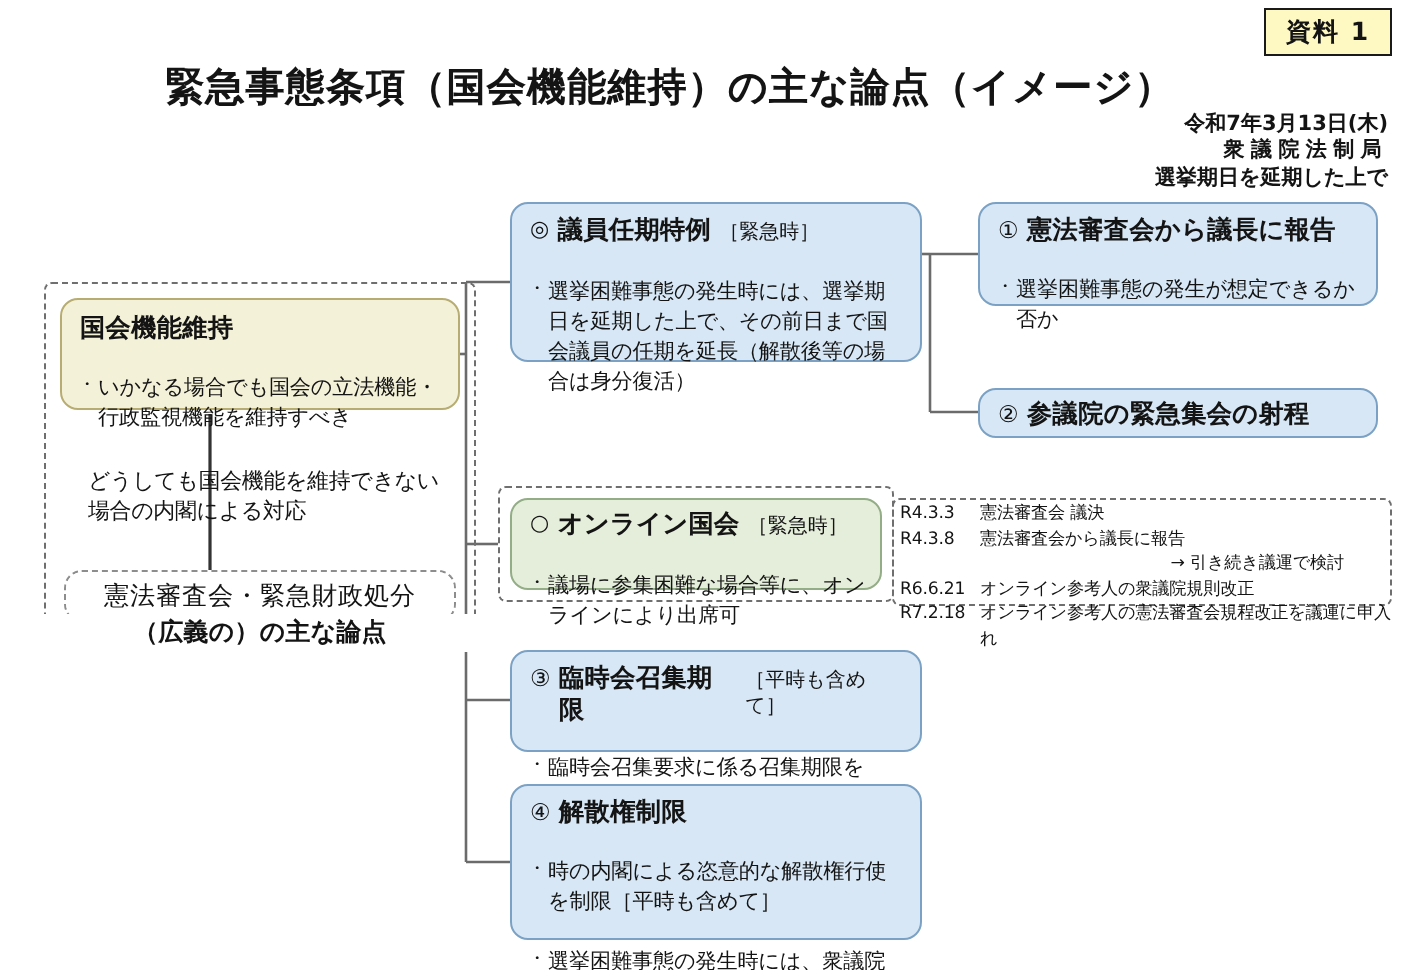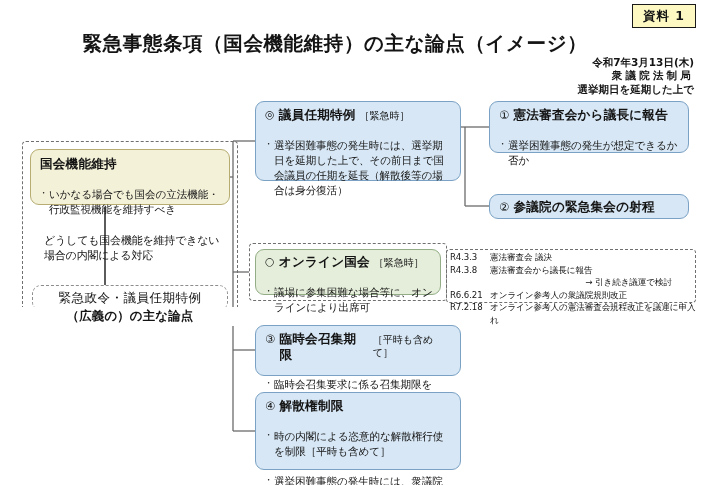--- a/index.html
+++ b/index.html
@@ -180,21 +180,21 @@
       <span>国会機能維持</span>
     </div>
     <ul class="blist">
       <li>いかなる場合でも国会の立法機能・行政監視機能を維持すべき</li>
     </ul>
   </div>
 
   <div id="arrow-note">どうしても国会機能を維持できない場合の内閣による対応</div>
 
   <div class="box rbox-plain" id="box-seirei">
-    <span class="plainline">緊急政令・議員任期特例</span>
+    <span class="plainline">憲法審査会・緊急財政処分</span>
   </div>
 
   <div id="group-caption">（広義の）の主な論点</div>
 
   <div class="box rbox" id="box-ninki">
     <div class="bhead">
       <span class="marker">◎</span>
       <span>議員任期特例</span>
       <span class="tag">［緊急時］</span>
     </div>

